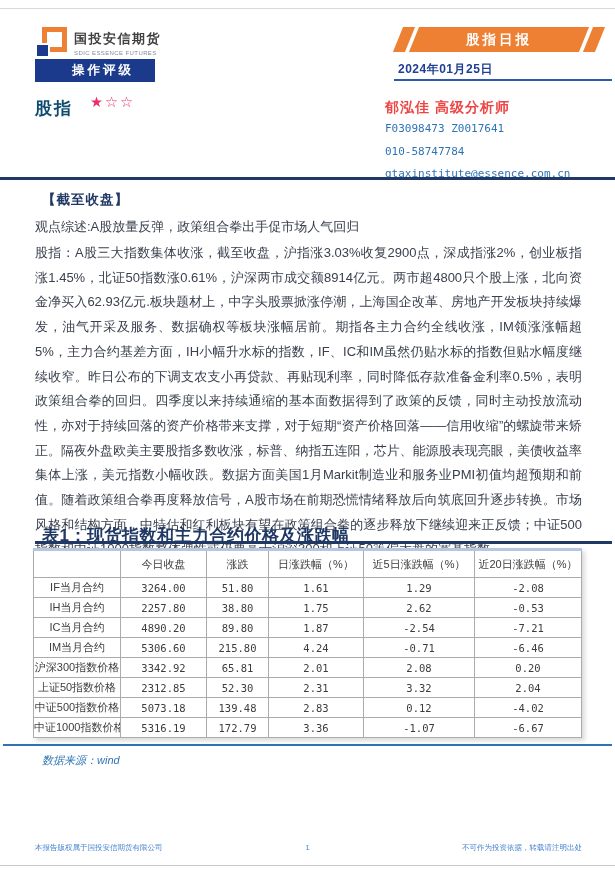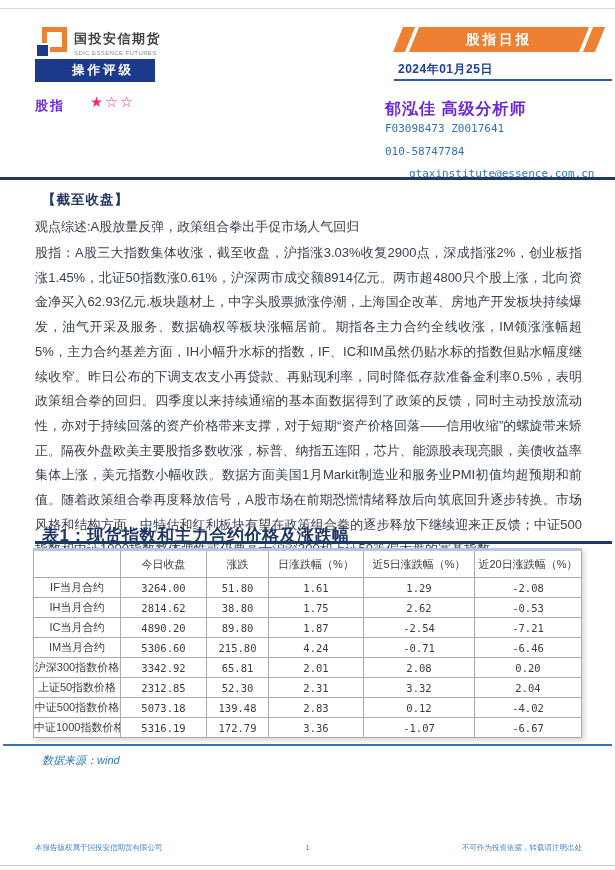--- a/index.html
+++ b/index.html
@@ -14,36 +14,36 @@
   .logo-box { position:absolute; left:35px; top:27px; display:flex; align-items:flex-start; }
   .logo-mark { position:relative; width:32px; height:31px; }
   .logo-frame { position:absolute; left:7px; top:0; width:25px; height:25px; border:5px solid #ED8033; background:#fff; }
   .logo-sq { position:absolute; left:0; bottom:0; width:15px; height:15px; background:#1B3A8C; border:2px solid #ffffff; }
   .logo-text { margin-left:7px; padding-top:3px; }
   .logo-cn { font-size:13px; font-weight:600; color:#3f3f3f; letter-spacing:1.5px; }
   .logo-en { font-size:6px; color:#7d8da1; letter-spacing:0.4px; margin-top:2px; }
 
   .rating-badge { position:absolute; left:35px; top:59px; width:120px; height:23px; background:#1B3A8C;
     color:#fff; font-weight:bold; font-size:12.5px; text-align:center; line-height:23px; letter-spacing:3px;padding-left:16px; }
-  .instrument { position:absolute; left:35px; top:97px; font-size:13px; font-weight:bold; color:#6d28d9; letter-spacing:2px; }
+  .instrument { position:absolute; left:35px; top:97px; font-size:17px; font-weight:bold; color:#0c4a6e; letter-spacing:2px; }
   .stars { position:absolute; left:90px; top:94px; font-size:14.5px; color:#ED2E67; letter-spacing:2px; }
 
   .ribbon { position:absolute; left:398px; top:27px; width:202px; height:25px; display:flex; gap:4px; }
   .ribbon .slice { width:12px; background:#ED8033; transform:skewX(-22deg); }
   .ribbon .main { flex:1; background:#ED8033; transform:skewX(-22deg); text-align:center; }
   .ribbon .main span { display:inline-block; transform:skewX(22deg); color:#fff; font-weight:bold;
     font-size:13.5px; line-height:25px; letter-spacing:3px; }
 
   .report-date { position:absolute; left:398px; top:61px; width:202px; text-align:left;
     font-size:12px; font-weight:bold; color:#1F3F94; letter-spacing:0.5px; }
   .date-underline { position:absolute; left:394px; top:79px; width:218px; height:1.5px; background:#2E5AA8; }
 
-  .analyst-name { position:absolute; left:385px; top:99px; font-size:16px; font-weight:bold; color:#6d28d9; letter-spacing:1px; }
+  .analyst-name { position:absolute; left:385px; top:99px; font-size:14px; font-weight:bold; color:#ef4444; letter-spacing:1px; }
   .contact { position:absolute; left:385px; font-family:"DejaVu Sans Mono","Liberation Mono",monospace; color:#2E74B5; font-size:11px; }
-  .c1 { top:122px; } .c2 { top:145px; } .c3 { top:167px;margin-left:24px; }
+  .c1 { top:122px; } .c2 { top:145px; } .c3 { top:167px; }
 
   .header-divider { position:absolute; left:0px; top:177px; width:615px; height:2.5px; background:#1F3864; }
 
   
   .section-title { position:absolute; left:42px; top:191px; font-size:13.5px; font-weight:bold; color:#1F3864; letter-spacing:1px; }
   .summary { position:absolute; left:35px; top:218px; width:546px; font-size:13px; color:#39404E; }
   .body-para { position:absolute; left:35px; top:241px; width:547px; font-size:13px; line-height:24.7px;
     color:#39404E; text-align:justify; }
 
   
@@ -133,21 +133,21 @@
       <tr>
         <td>IF当月合约</td>
         <td class="num">3264.00</td>
         <td class="num">51.80</td>
         <td class="num">1.61</td>
         <td class="num">1.29</td>
         <td class="num">-2.08</td>
       </tr>
       <tr>
         <td>IH当月合约</td>
-        <td class="num">2814.62</td>
+        <td class="num">2257.80</td>
         <td class="num">38.80</td>
         <td class="num">1.75</td>
         <td class="num">2.62</td>
         <td class="num">-0.53</td>
       </tr>
       <tr>
         <td>IC当月合约</td>
         <td class="num">4890.20</td>
         <td class="num">89.80</td>
         <td class="num">1.87</td>

